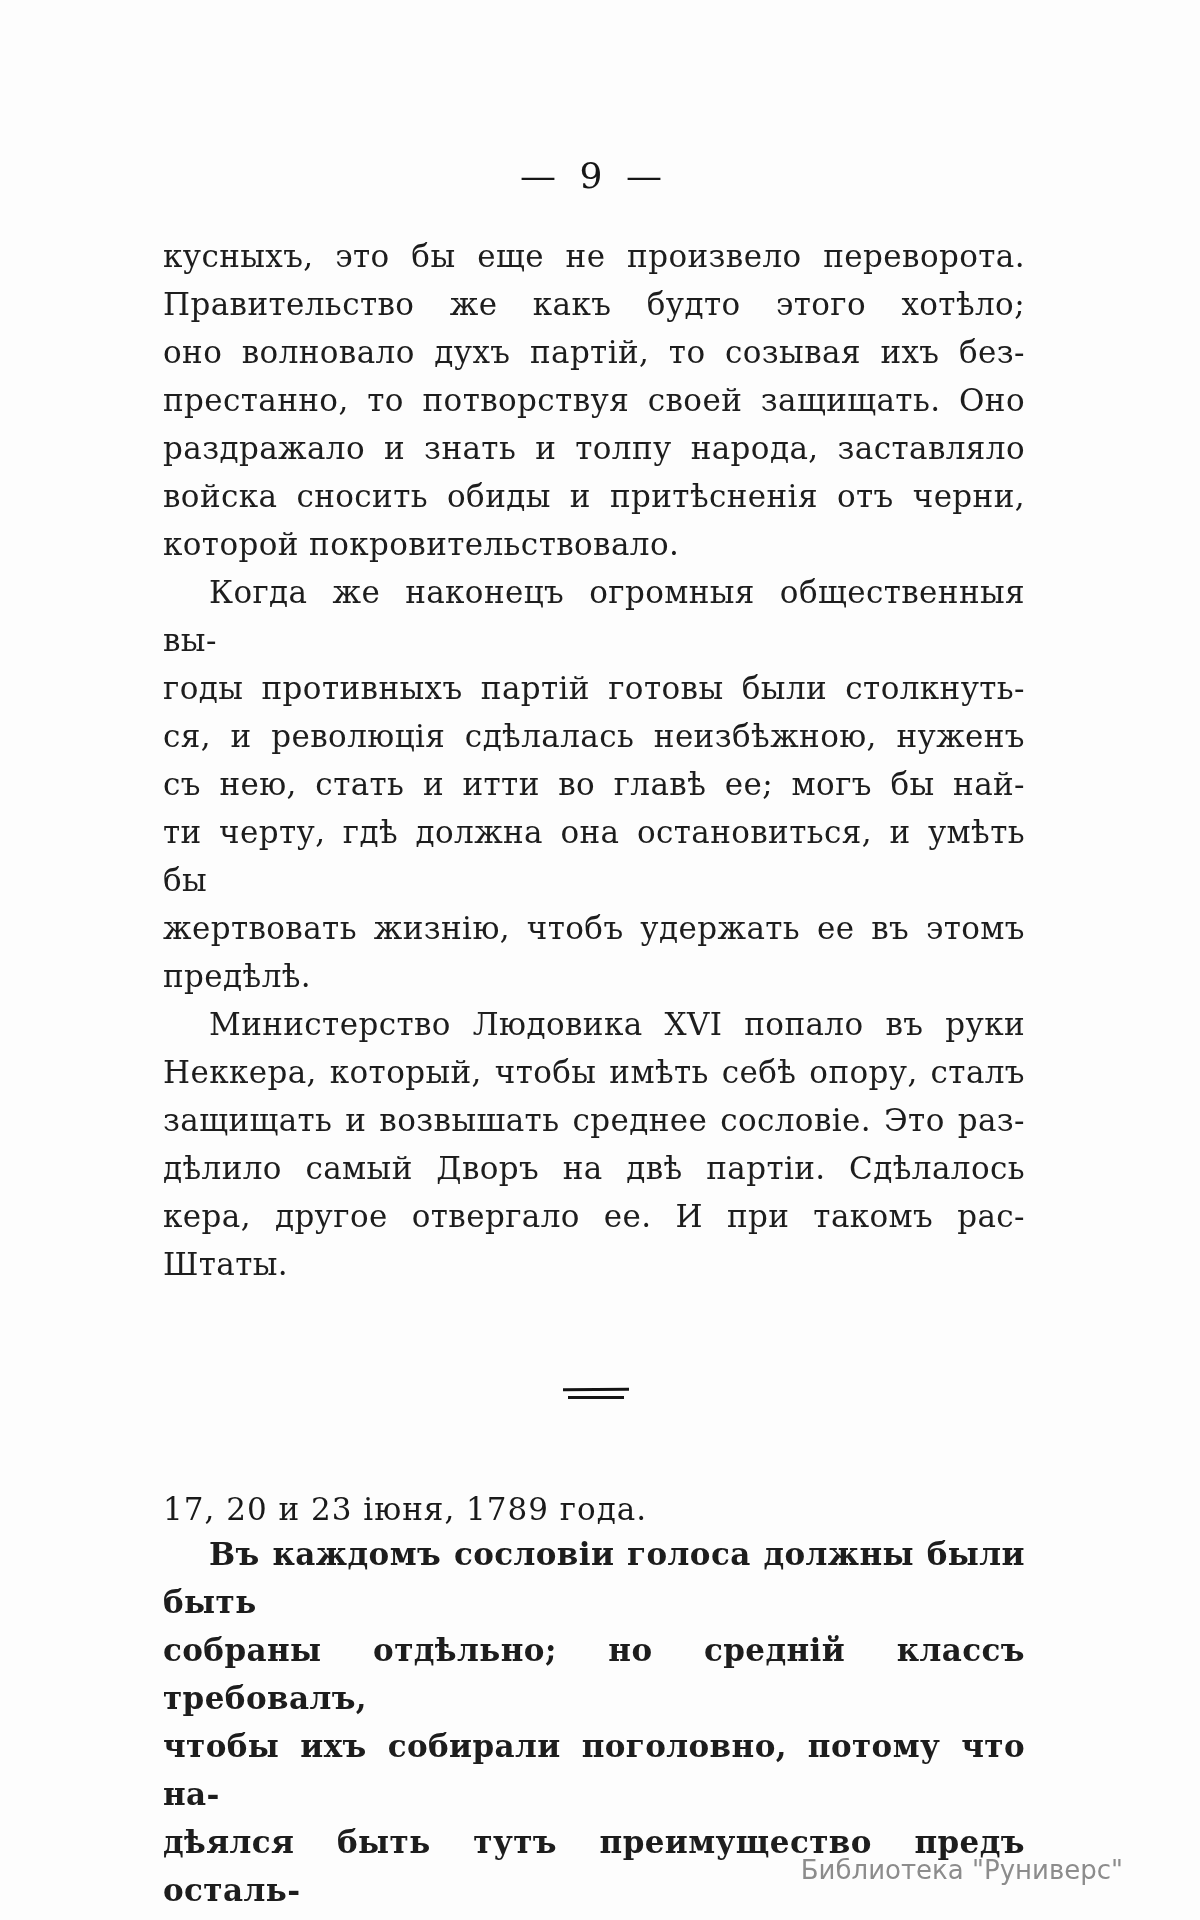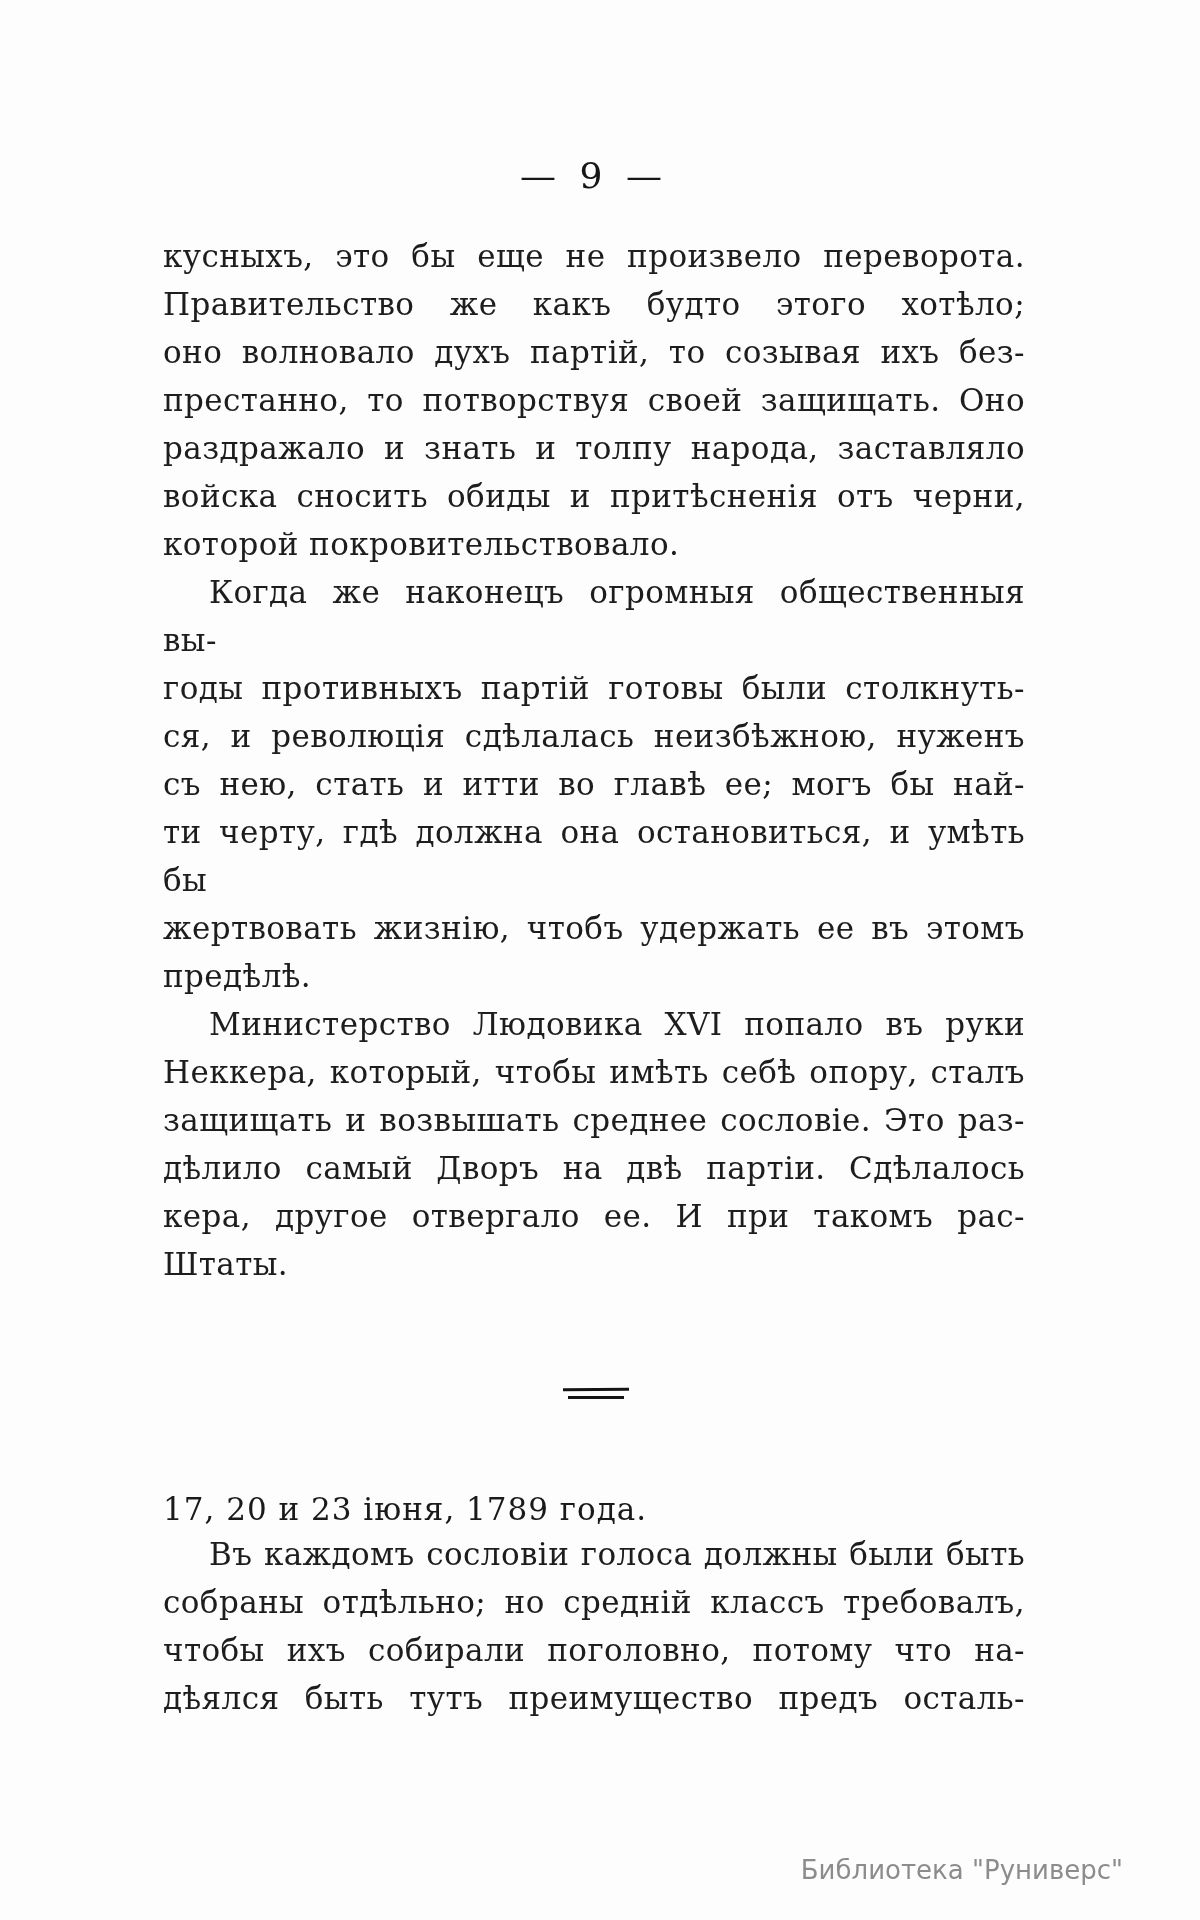--- a/index.html
+++ b/index.html
@@ -29,21 +29,21 @@
   }
   .text-block {
     position: absolute;
     left: 163px;
     width: 862px;
     font-size: 31px;
     line-height: 48px;
     letter-spacing: 0.4px;
   }
   .main-block { top: 232px; }
-  .section-block { top: 1530px; }
+  .section-block { top: 1530px; font-weight: bold; }
   .para { margin: 0; }
   .line {
     text-align: justify;
     text-align-last: justify;
     white-space: normal;
   }
   .line.last {
     text-align-last: left;
   }
   .para.indent .line:first-child {

